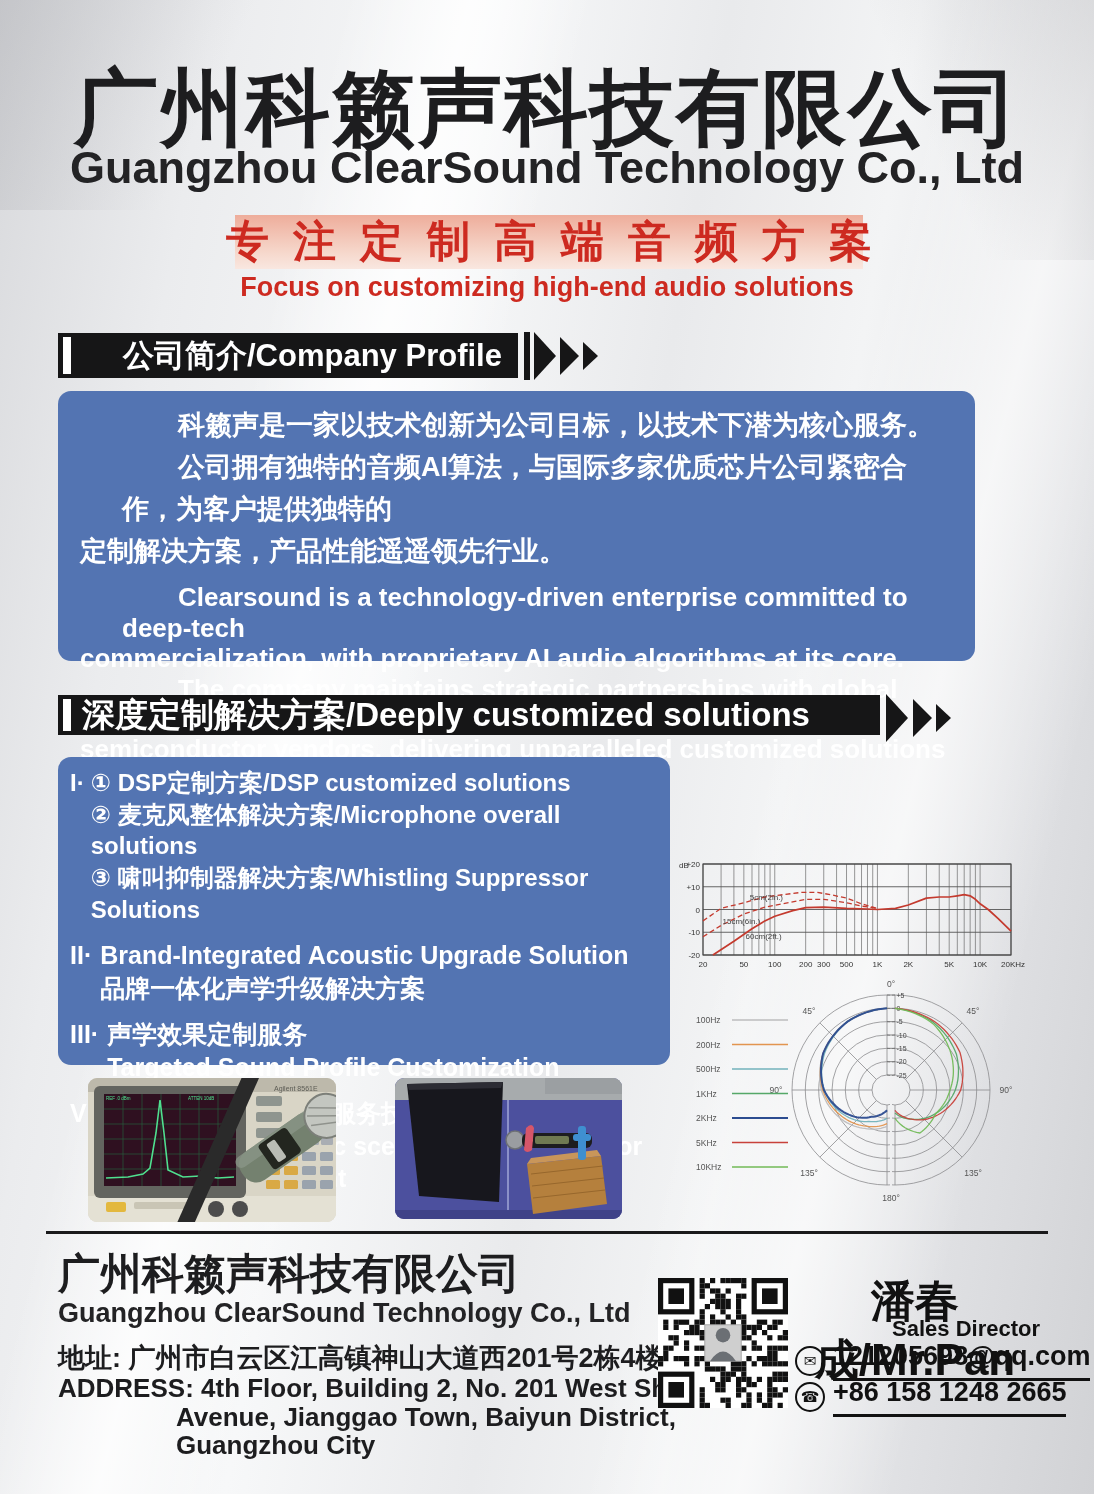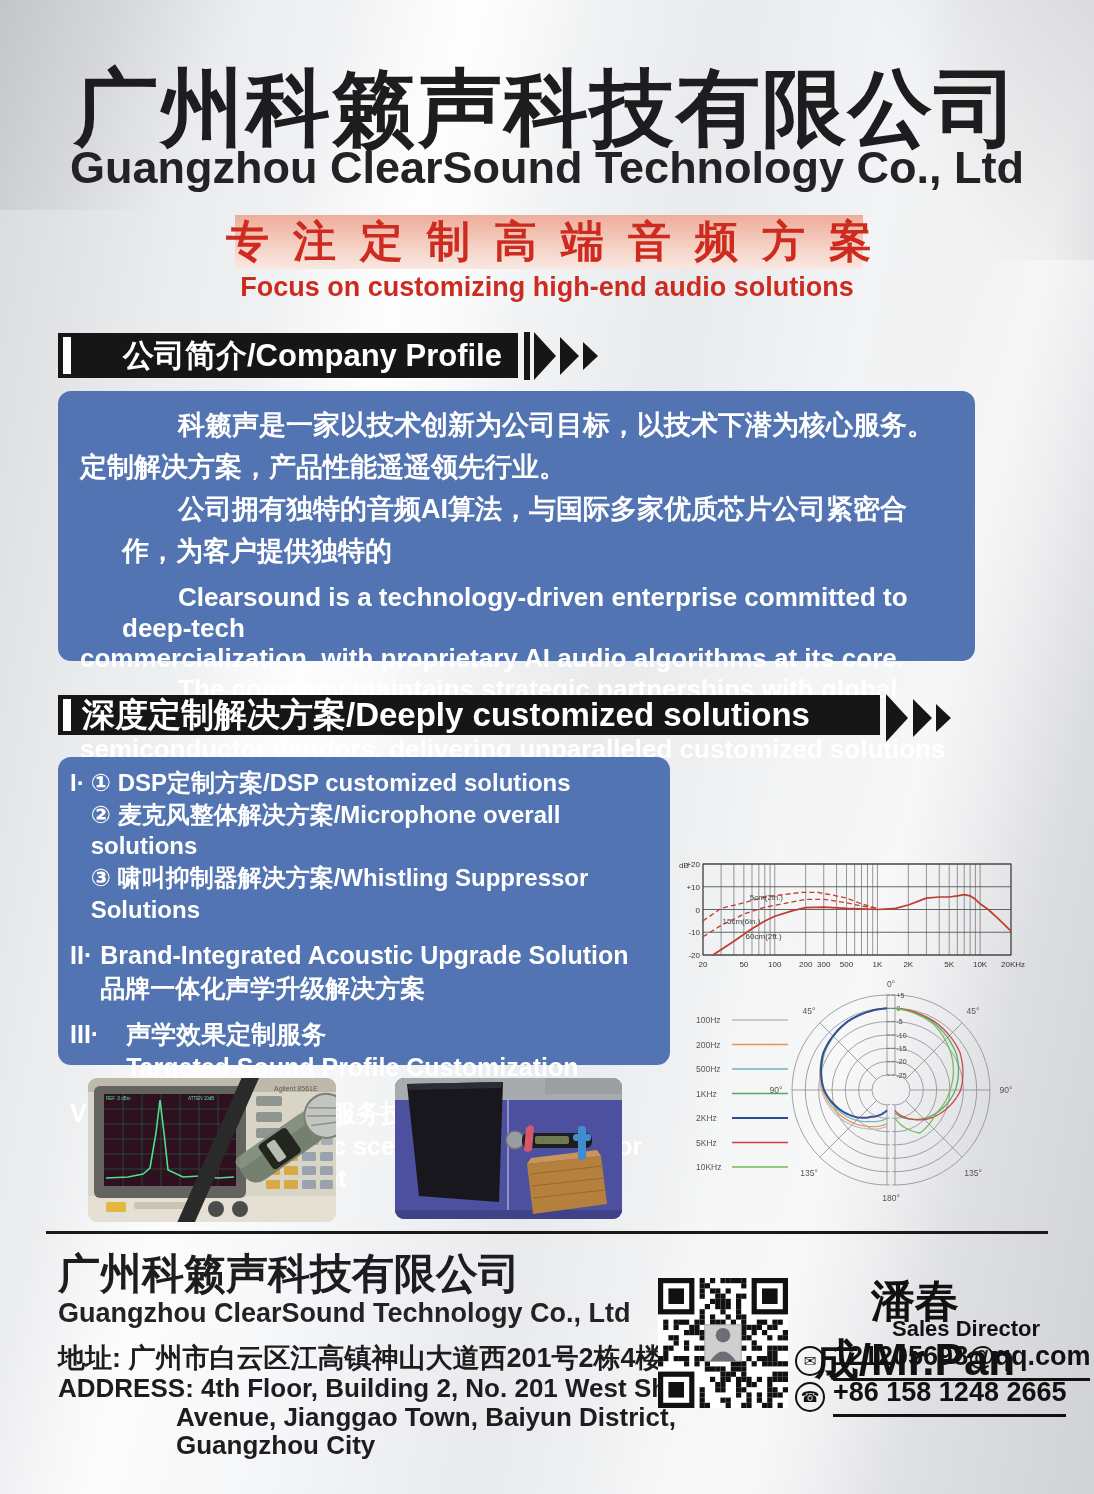--- a/index.html
+++ b/index.html
@@ -71,22 +71,22 @@
       <polygon points="0,0 6,0 6,48 0,48" fill="#161617"></polygon>
       <polygon points="10,0 32,24 10,48" fill="#161617"></polygon>
       <polygon points="36,5 55,24 36,43" fill="#161617"></polygon>
       <polygon points="59,10 74,24 59,38" fill="#161617"></polygon>
     </svg>
   </div>
 
   <div class="abs bluebox" style="left:58px;top:391px;width:917px;height:270px;padding:14px 24px 0 22px;box-sizing:border-box;">
     <div style="font-size:27px;line-height:1.55;">
       <div class="pline ind">科籁声是一家以技术创新为公司目标，以技术下潜为核心服务。</div>
+      <div class="pline ind">公司拥有独特的音频AI算法，与国际多家优质芯片公司紧密合作，为客户提供独特的</div>
       <div class="pline">定制解决方案，产品性能遥遥领先行业。</div>
-      <div class="pline ind">公司拥有独特的音频AI算法，与国际多家优质芯片公司紧密合作，为客户提供独特的</div>
     </div>
     <div style="font-size:26px;line-height:1.17;margin-top:10px;">
       <div class="pline ind">Clearsound is a technology-driven enterprise committed to deep-tech</div>
       <div class="pline">commercialization, with proprietary AI audio algorithms at its core.</div>
       <div class="pline ind">The company maintains strategic partnerships with global leading</div>
       <div class="pline">semiconductor vendors, delivering unparalleled customized solutions that</div>
       <div class="pline">outperform industry benchmarks.</div>
     </div>
   </div>
 
@@ -111,21 +111,21 @@
         <div>③ 啸叫抑制器解决方案/Whistling Suppressor Solutions</div>
       </span>
     </div>
     <div class="sol-item" style="font-size:25px;line-height:1.3;">
       <span class="sol-marker" style="padding-right:8px;">II·</span>
       <span class="sol-lines">
         <div>Brand-Integrated Acoustic Upgrade Solution</div>
         <div>品牌一体化声学升级解决方案</div>
       </span>
     </div>
-    <div class="sol-item" style="font-size:25px;line-height:1.3;gap:19px;">
+    <div class="sol-item" style="font-size:25px;line-height:1.3;">
       <span class="sol-marker" style="padding-right:8px;">III·</span>
       <span class="sol-lines">
         <div>声学效果定制服务</div>
         <div>Targeted Sound Profile Customization</div>
       </span>
     </div>
     <div class="sol-item" style="font-size:25px;line-height:1.3;">
       <span class="sol-marker" style="padding-right:4px;">VI·</span>
       <span class="sol-lines">
         <div>提供产品落地全场景服务技术</div>

